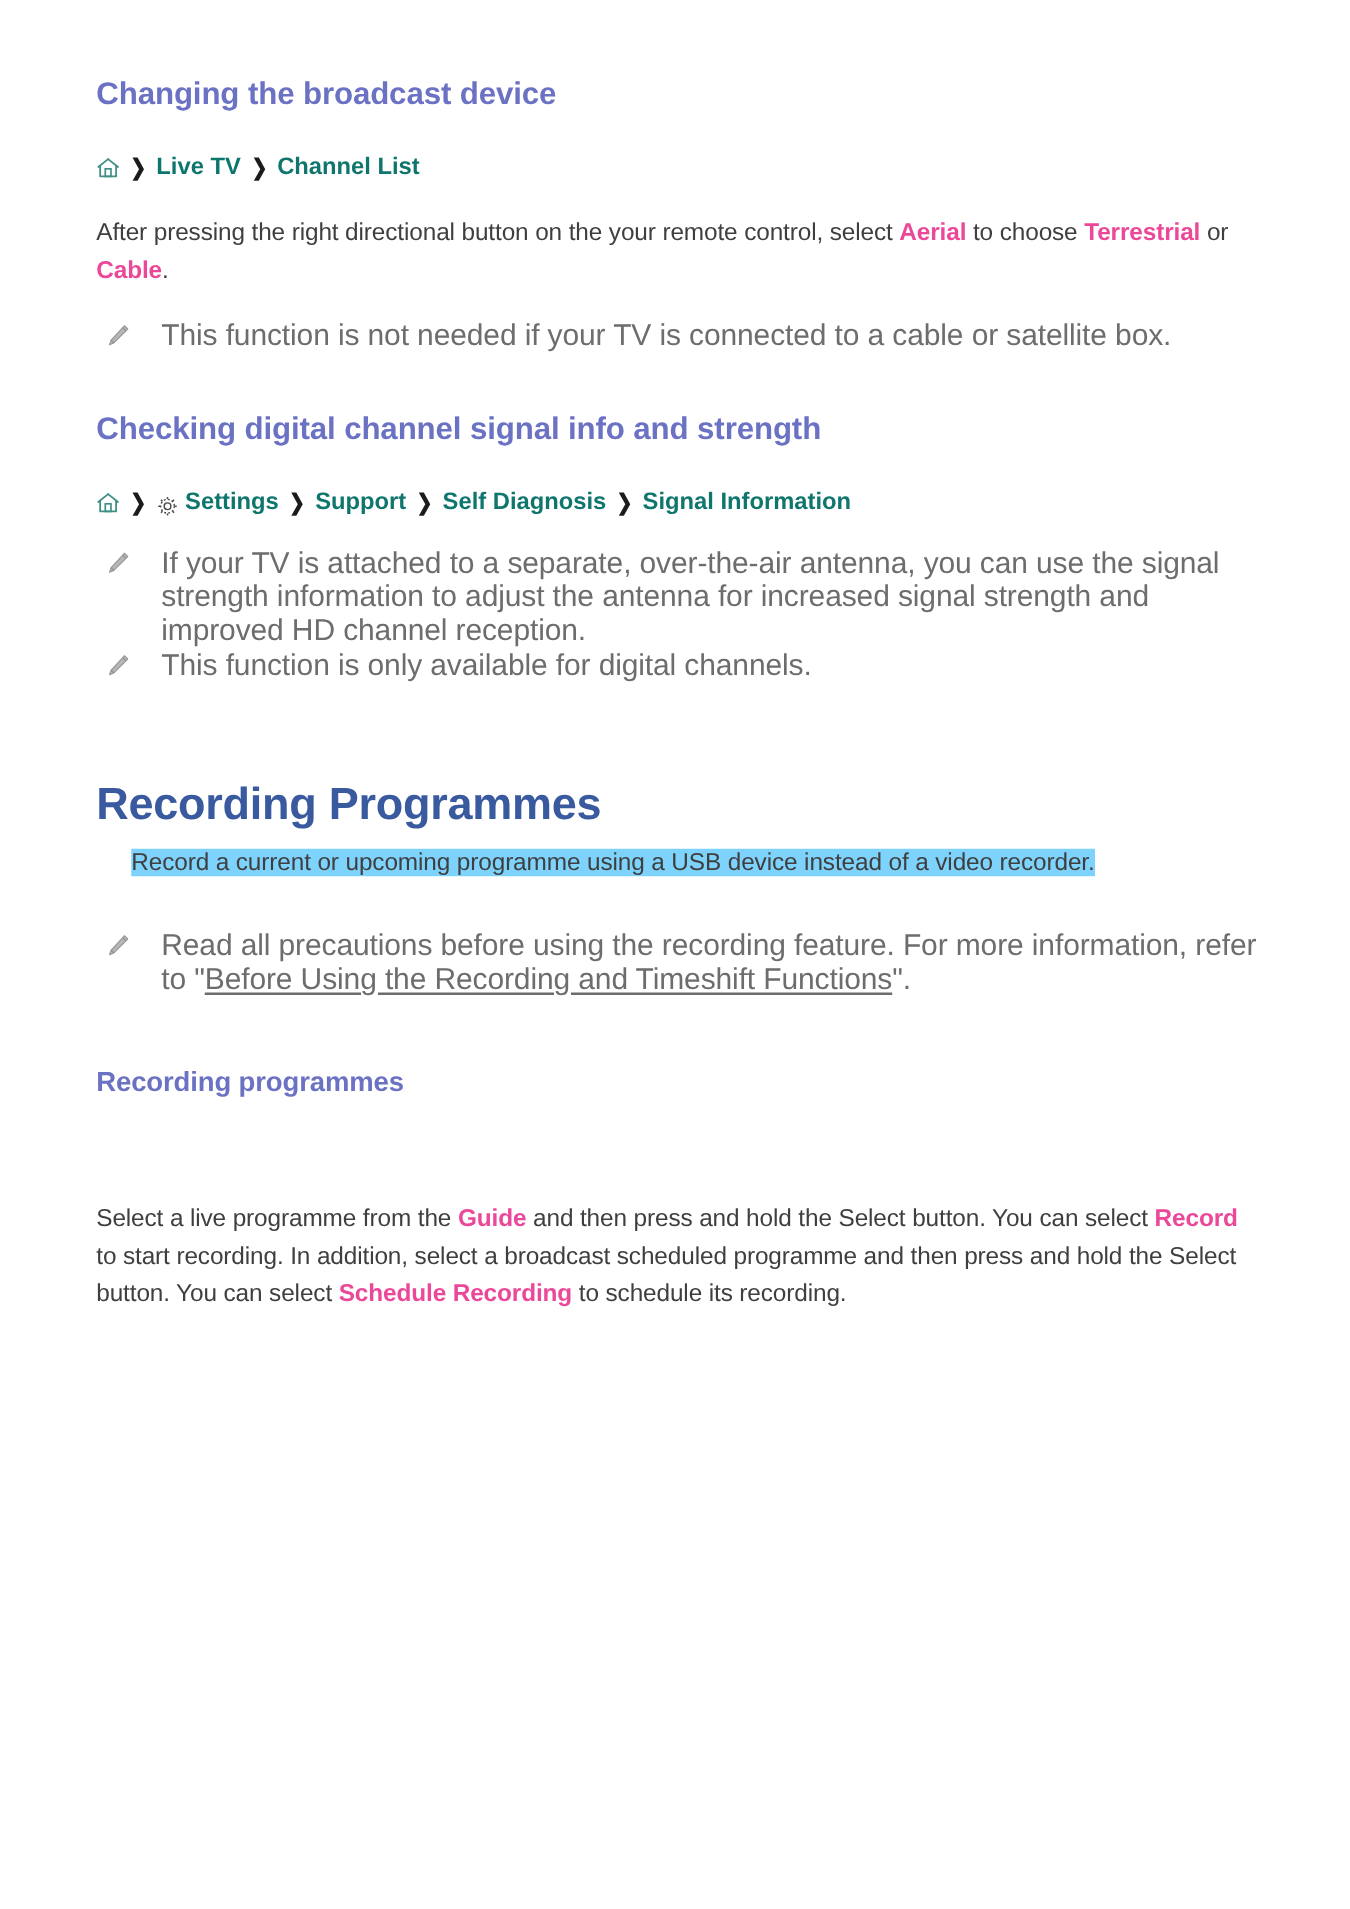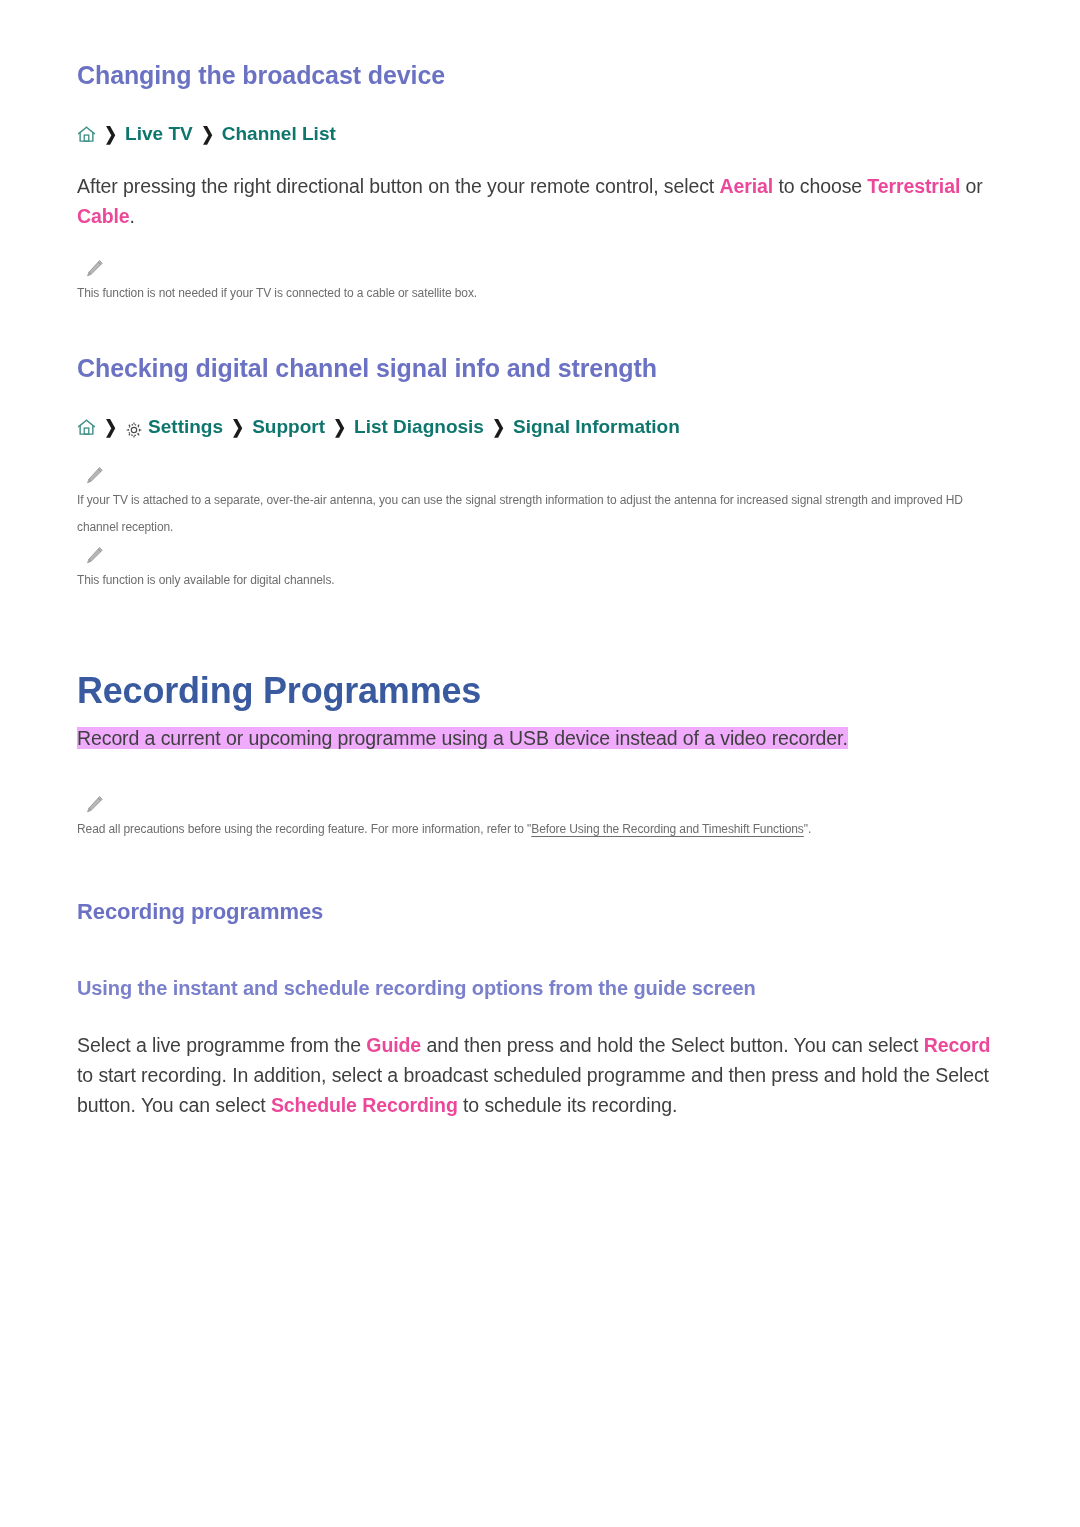--- a/index.html
+++ b/index.html
@@ -119,39 +119,39 @@
     line-height: 30px;
     color: #3f3f3f;
     margin: 0;
     letter-spacing: -0.1px;
   }
   .lnk {
     color: #ec4899;
     font-weight: bold;
   }
   .hl {
-    background: #f0abfc;
+    background: #7dd3fc;
     box-decoration-break: clone;
+    margin-left: 28px;
     -webkit-box-decoration-break: clone;
   }
   .ulink {
     color: #6d6d6d;
     text-decoration: underline;
     text-underline-offset: 3px;
   }
 
   
   .note {
     display: flex;
     align-items: flex-start;
-    font-size: 12px;
+    font-size: 24px;
     line-height: 27px;
     color: #6d6d6d;
     letter-spacing: -0.1px;
-    flex-direction: column;
   }
   .note + .note { margin-top: 1px; }
   .note .pencil {
     flex: 0 0 auto;
     width: 22px;
     height: 22px;
     margin-right: 24px;
     margin-left: 6px;
     margin-top: 3px;
   }
@@ -236,21 +236,21 @@
             <circle cx="10" cy="10" r="6.1" stroke-dasharray="1.7 1.9"></circle>
             <path d="M10 1.8 L10 3.6 M10 16.4 L10 18.2 M1.8 10 L3.6 10 M16.4 10 L18.2 10
                      M4.2 4.2 L5.5 5.5 M14.5 14.5 L15.8 15.8 M15.8 4.2 L14.5 5.5 M5.5 14.5 L4.2 15.8"></path>
           </g>
         </svg>
       </span>
       <span class="crumb">Settings</span>
       <span class="chev">❯</span>
       <span class="crumb">Support</span>
       <span class="chev">❯</span>
-      <span class="crumb">List Diagnosis</span>
+      <span class="crumb">Self Diagnosis</span>
       <span class="chev">❯</span>
       <span class="crumb">Signal Information</span>
     </div>
 
     <div class="sp-26"></div>
 
     <div class="note">
       <span class="pencil">
         <svg viewBox="0 0 22 22" width="22" height="22" aria-hidden="true">
           <path d="M16.6 2.6 L19.2 5.2 L8.1 16.3 L4.6 17.8 L5.9 14.2 Z" fill="#b7b7b7" stroke="#9a9a9a" stroke-width="0.9" stroke-linejoin="round"></path>
@@ -298,21 +298,20 @@
       <span class="note-text"><span>Read all precautions before using the recording feature. For more information, refer to "</span><span class="ulink">Before Using the Recording and Timeshift Functions</span><span>".</span>
       </span>
     </div>
 
     <div class="sp-56"></div>
 
     <h3 class="doc-h3">Recording programmes</h3>
 
     <div class="sp-50"></div>
 
-    <h4 class="doc-h4">Using the instant and schedule recording options from the guide screen</h4>
 
     <div class="sp-30"></div>
 
     <p class="body"><span>Select a live programme from the </span><span class="lnk">Guide</span><span> and then press and hold the Select button. You can select </span><span class="lnk">Record</span><span> to start recording. In addition, select a broadcast scheduled programme and then press and hold the Select button. You can select </span><span class="lnk">Schedule Recording</span><span> to schedule its recording.</span>
     </p>
 
   </div>
 </div>
 
 </body></html>

